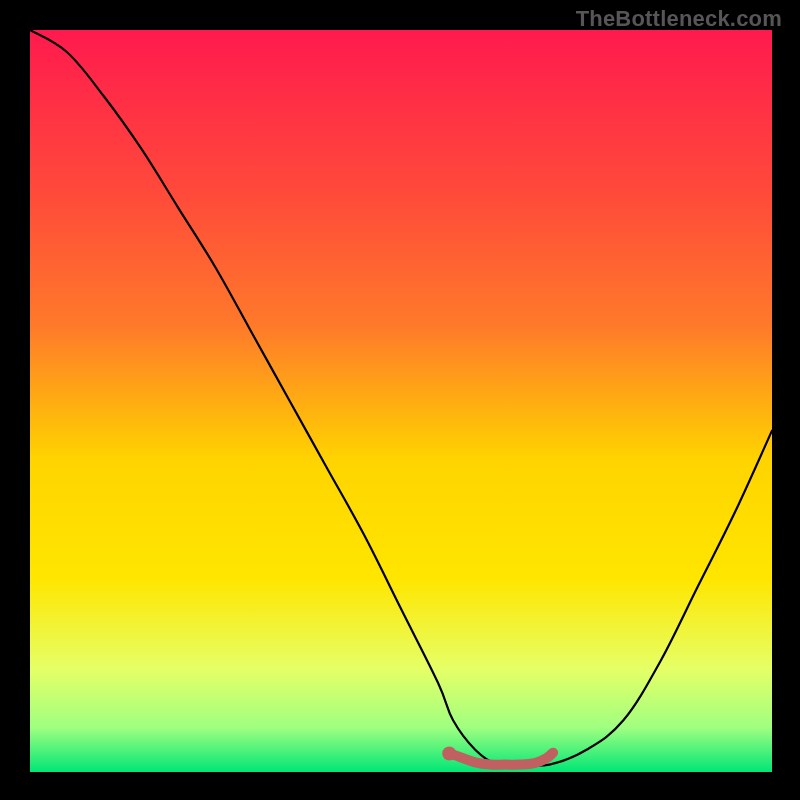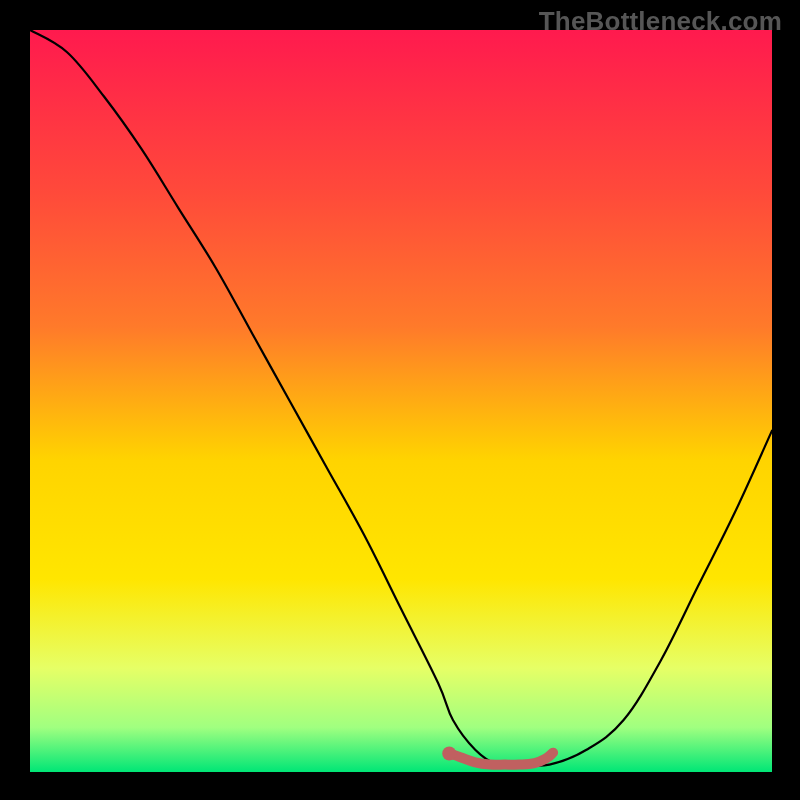--- a/index.html
+++ b/index.html
@@ -8,21 +8,21 @@
     position: relative;
     width: 800px;
     height: 800px;
     background: #000;
   }
   .watermark {
     position: absolute;
     top: 6px;
     right: 18px;
     font-family: Arial, sans-serif;
-    font-size: 26px;
+    font-size: 22px;
     font-weight: bold;
     color: #565656;
     letter-spacing: 0.2px;
     z-index: 10;
   }
   .plot {
     position: absolute;
     left: 30px;
     top: 30px;
     width: 742px;

